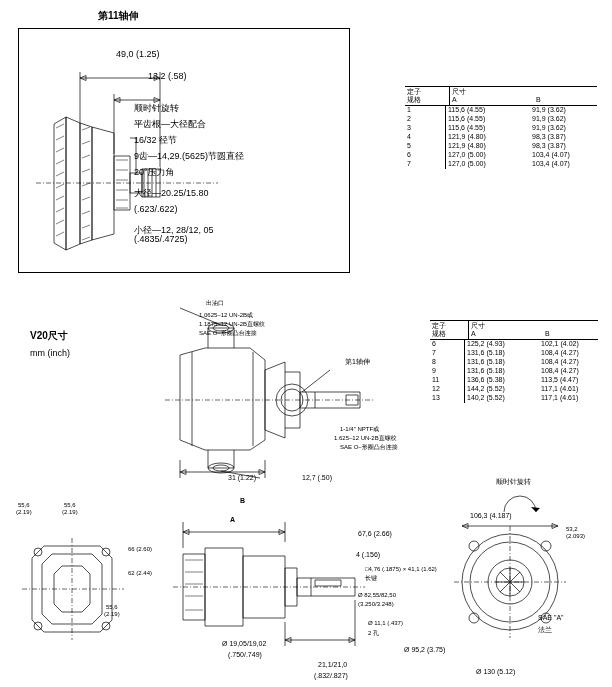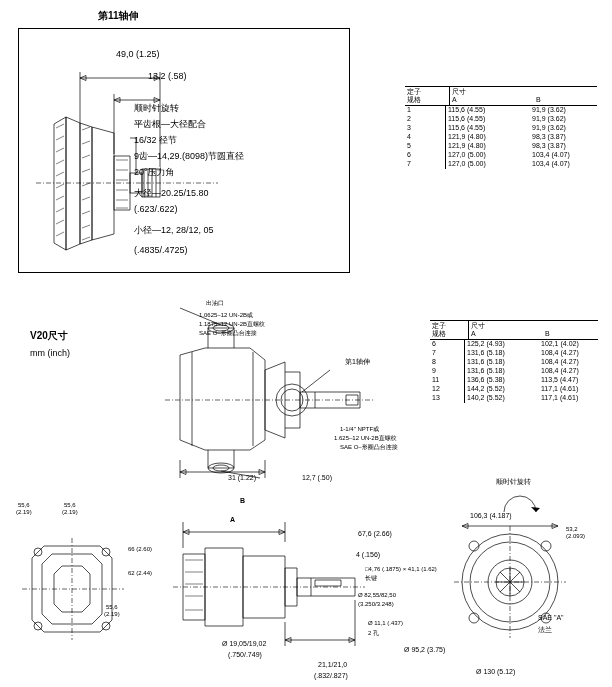--- a/index.html
+++ b/index.html
@@ -100,26 +100,26 @@
   <line class="ln thin" x1="118" y1="110" x2="112" y2="110"></line>
 </svg>
 </div>
 
 <div class="abs t9" style="left:116px;top:49px;">49,0 (1.25)</div>
 <div class="abs t9" style="left:148px;top:71px;">13,2 (.58)</div>
 
 <div class="abs t9" style="left:134px;top:103px;">顺时针旋转</div>
 <div class="abs t9" style="left:134px;top:119px;">平齿根—大径配合</div>
 <div class="abs t9" style="left:134px;top:135px;">16/32 径节</div>
-<div class="abs t9" style="left:134px;top:151px;">9齿—14,29.(8098)节圆直径</div>
+<div class="abs t9" style="left:134px;top:151px;">9齿—14,29.(5625)节圆直径</div>
 <div class="abs t9" style="left:134px;top:167px;">20°压力角</div>
 <div class="abs t9" style="left:134px;top:188px;">大径—20.25/15.80</div>
 <div class="abs t9" style="left:134px;top:204px;">(.623/.622)</div>
 <div class="abs t9" style="left:134px;top:225px;">小径—12, 28/12, 05</div>
-<div class="abs t9" style="left:134px;top:245px;">(.4835/.4725)</div>
+<div class="abs t9" style="left:134px;top:234px;">(.4835/.4725)</div>
 
 <div class="abs" style="left:405px;top:86px;width:192px;">
   <div style="border-top:1px solid #000;"></div>
   <div style="display:flex;border-bottom:1px solid #000;">
     <div style="width:40px;font-size:7px;line-height:1.15;padding:1px 2px;">
       <span>定子</span><br>
       <span>规格</span>
     </div>
     <div style="flex:1;font-size:7px;line-height:1.15;padding:1px 2px;border-left:1px solid #000;">
       <div>尺寸</div>

